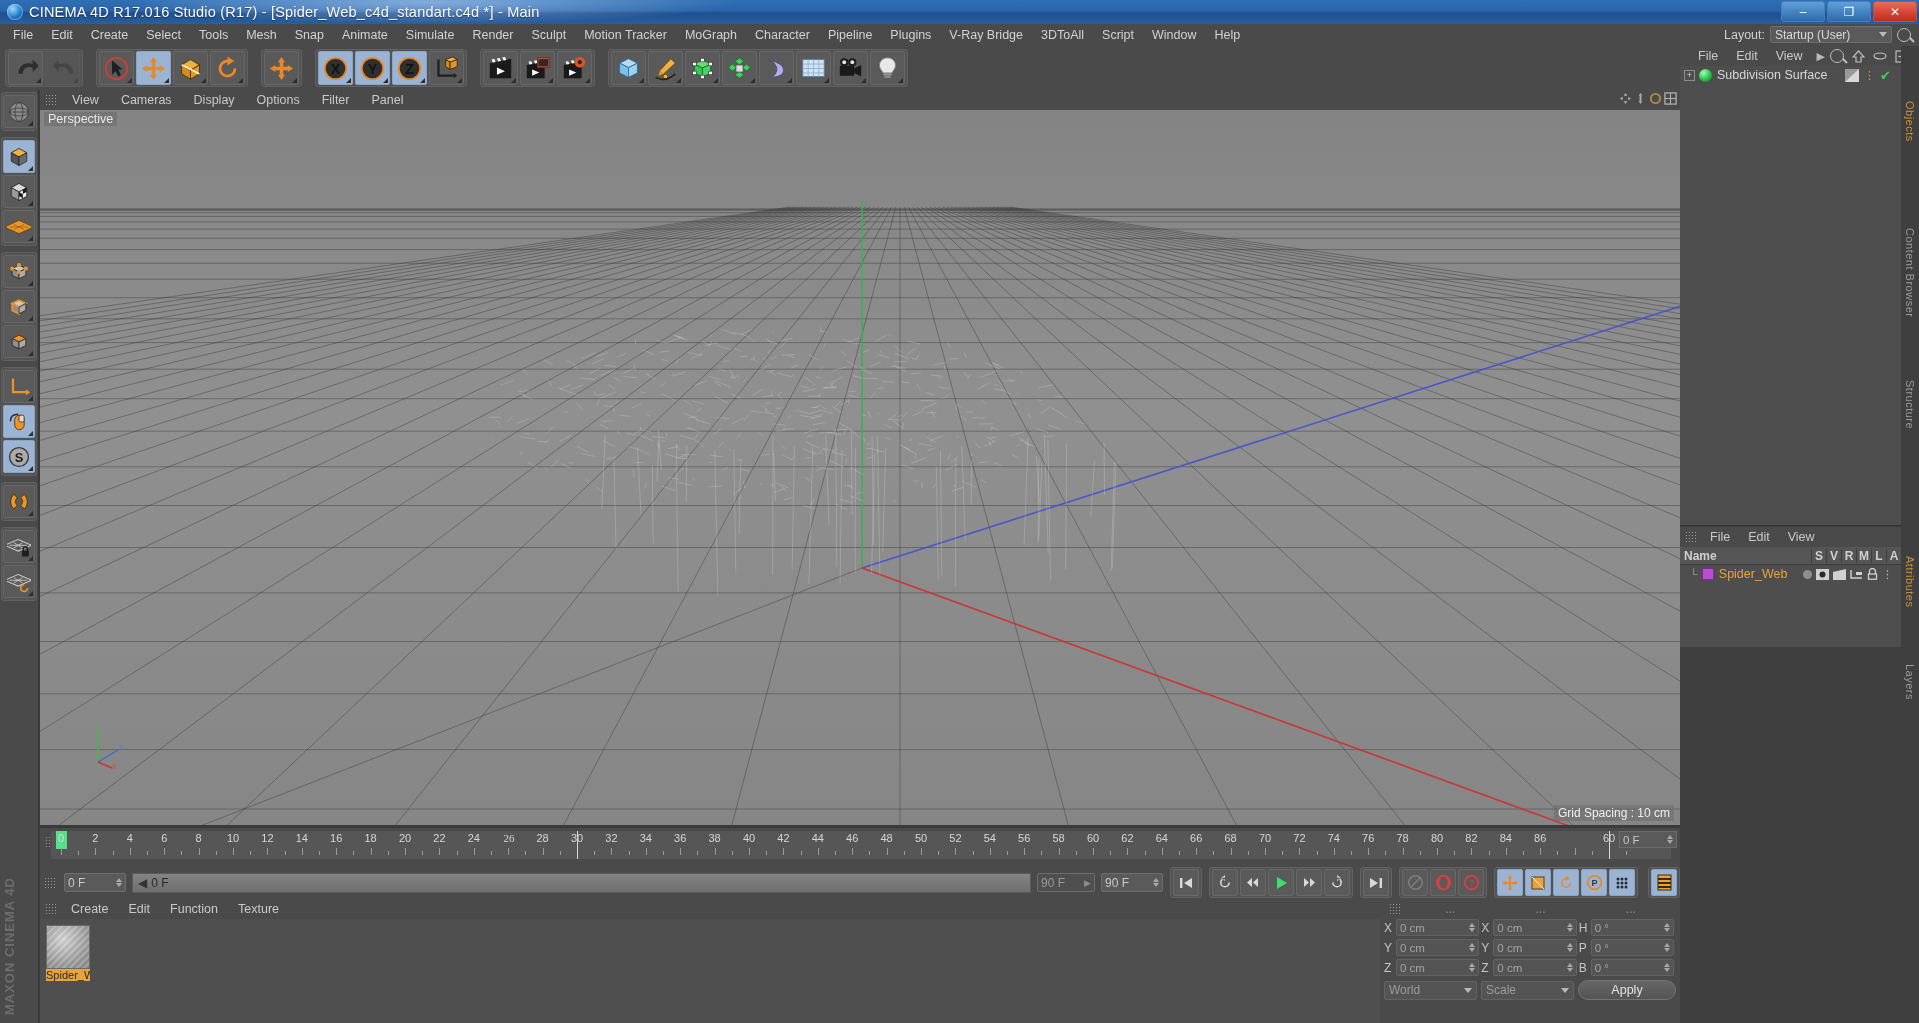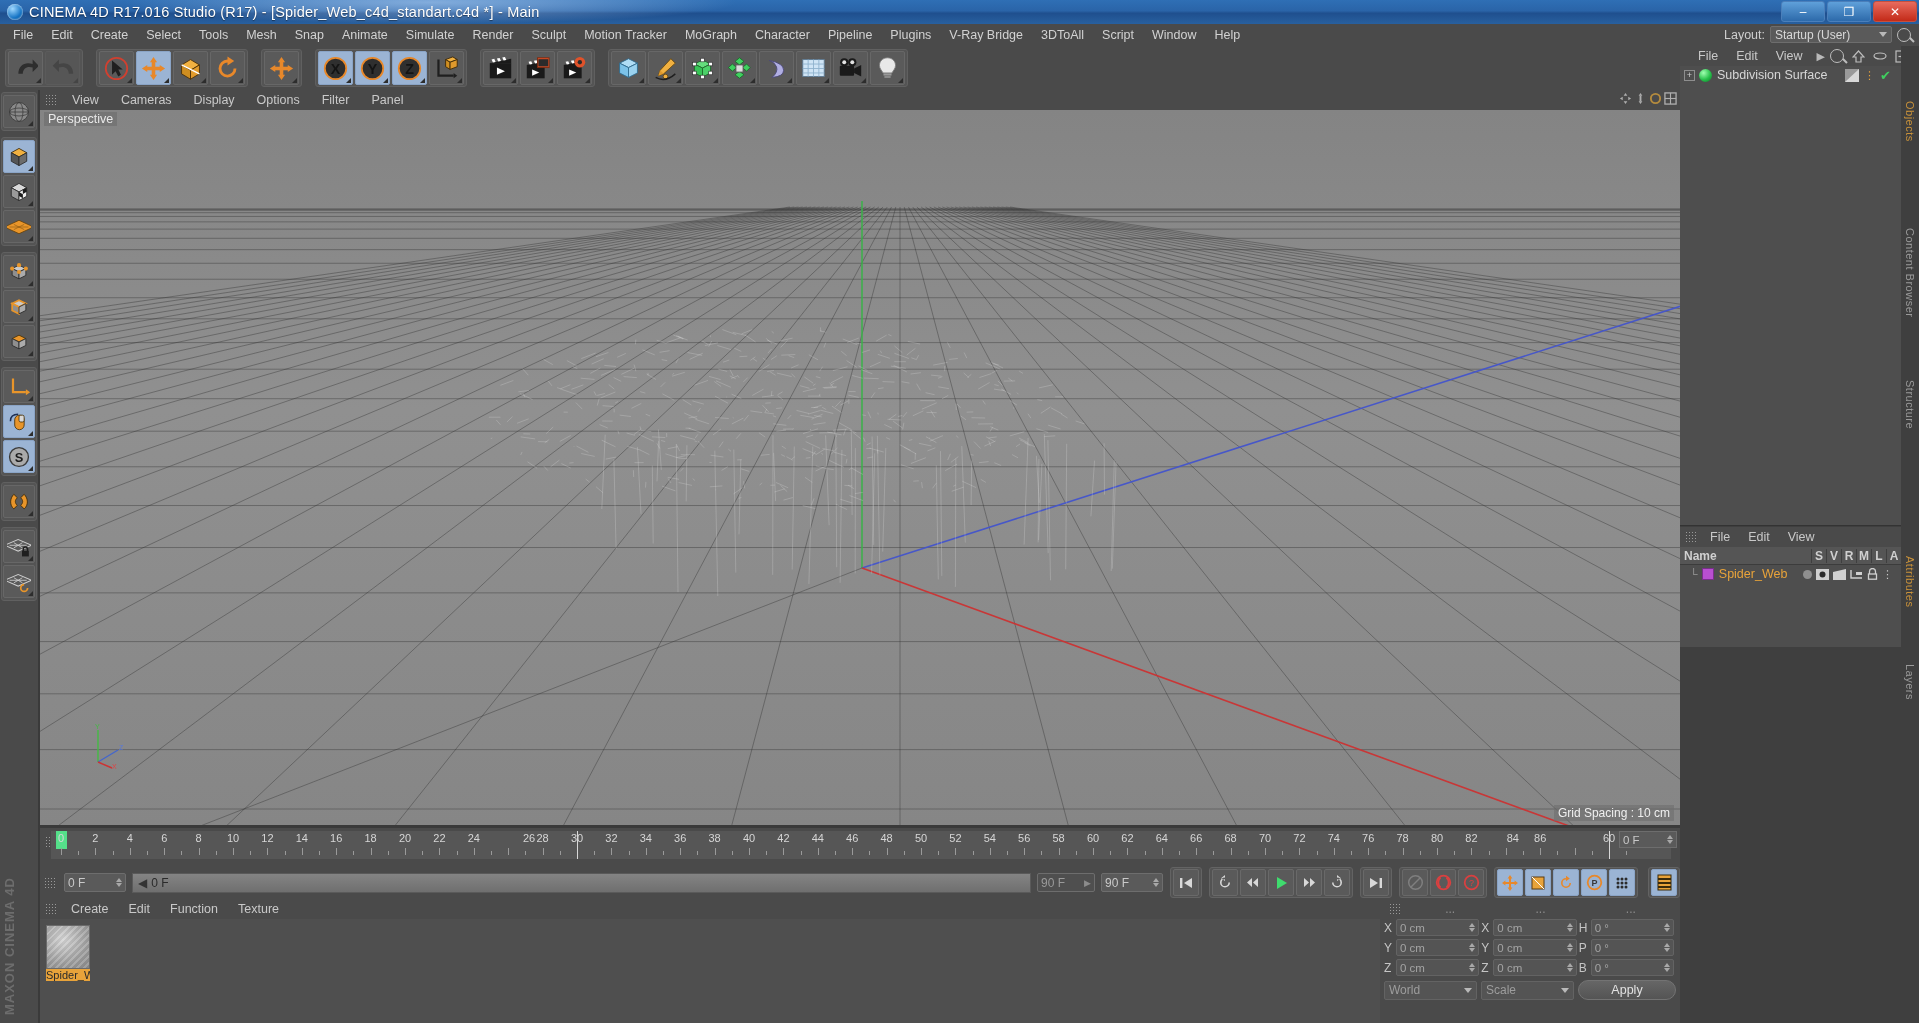--- a/index.html
+++ b/index.html
@@ -860,21 +860,21 @@
       <div class="tick" style="left: 336.8px; height: 4px;"></div>
       <div class="tick-lbl" style="left: 354px;">20</div>
       <div class="tick" style="left: 354px; height: 7px;"></div>
       <div class="tick" style="left: 371.2px; height: 4px;"></div>
       <div class="tick-lbl" style="left: 388.4px;">22</div>
       <div class="tick" style="left: 388.4px; height: 7px;"></div>
       <div class="tick" style="left: 405.6px; height: 4px;"></div>
       <div class="tick-lbl" style="left: 422.8px;">24</div>
       <div class="tick" style="left: 422.8px; height: 7px;"></div>
       <div class="tick" style="left: 440px; height: 4px;"></div>
-      <div class="tick-lbl" style="left: 478px;">26</div>
+      <div class="tick-lbl" style="left: 458px; font-family: Liberation Serif, serif;">26</div>
       <div class="tick" style="left: 457.2px; height: 7px;"></div>
       <div class="tick" style="left: 474.4px; height: 4px;"></div>
       <div class="tick-lbl" style="left: 491.6px;">28</div>
       <div class="tick" style="left: 491.6px; height: 7px;"></div>
       <div class="tick" style="left: 508.8px; height: 4px;"></div>
       <div class="tick-lbl" style="left: 526px;">30</div>
       <div class="tick" style="left: 526px; height: 7px;"></div>
       <div class="tick" style="left: 543.2px; height: 4px;"></div>
       <div class="tick-lbl" style="left: 560.4px;">32</div>
       <div class="tick" style="left: 560.4px; height: 7px;"></div>
@@ -947,21 +947,21 @@
       <div class="tick" style="left: 1334.4px; height: 4px;"></div>
       <div class="tick-lbl" style="left: 1351.6px;">78</div>
       <div class="tick" style="left: 1351.6px; height: 7px;"></div>
       <div class="tick" style="left: 1368.8px; height: 4px;"></div>
       <div class="tick-lbl" style="left: 1386px;">80</div>
       <div class="tick" style="left: 1386px; height: 7px;"></div>
       <div class="tick" style="left: 1403.2px; height: 4px;"></div>
       <div class="tick-lbl" style="left: 1420.4px;">82</div>
       <div class="tick" style="left: 1420.4px; height: 7px;"></div>
       <div class="tick" style="left: 1437.6px; height: 4px;"></div>
-      <div class="tick-lbl" style="left: 1454.8px; margin-left: 7px;">84</div>
+      <div class="tick-lbl" style="left: 1454.8px;">84</div>
       <div class="tick" style="left: 1454.8px; height: 7px;"></div>
       <div class="tick" style="left: 1472px; height: 4px;"></div>
       <div class="tick-lbl" style="left: 1489.2px;">86</div>
       <div class="tick" style="left: 1489.2px; height: 7px;"></div>
       <div class="tick" style="left: 1506.4px; height: 4px;"></div>
       <div class="tick-lbl" style="left: 1609px;">88</div>
       <div class="tick" style="left: 1523.6px; height: 7px;"></div>
       <div class="tick" style="left: 1540.8px; height: 4px;"></div>
       <div class="tick-lbl" style="left: 1558px;">60</div>
       <div class="tick" style="left: 1558px; height: 7px;"></div>

